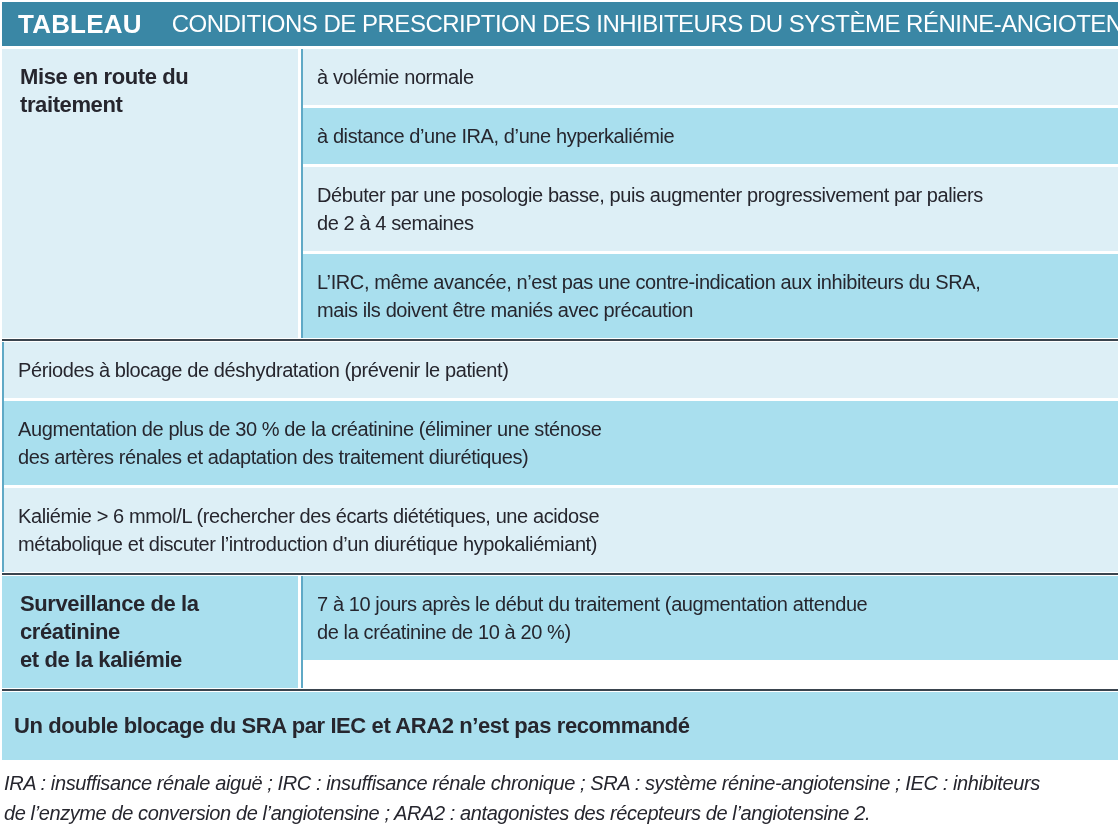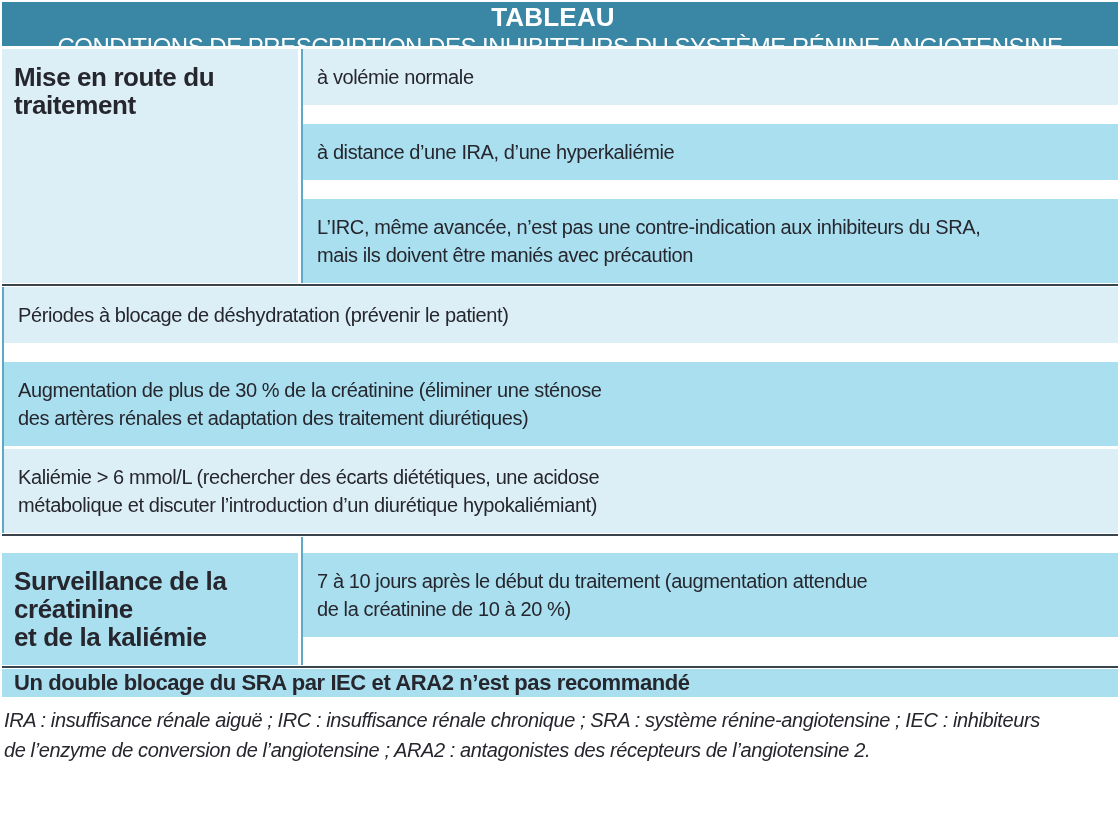--- a/index.html
+++ b/index.html
@@ -11,21 +11,20 @@
   }
   .page { width: 1116px; padding: 2px; }
 
   
   .header {
     display: flex;
     align-items: center;
     height: 44px;
     background: var(--header-bg, #3a87a5);
     margin-bottom: 3px;
-    flex-direction: column;
   }
   .header-label {
     font-weight: bold;
     color: #ffffff;
     font-size: 26px;
     letter-spacing: 0.2px;
     padding: 0 30px 0 16px;
     white-space: nowrap;
   }
   .header-title {
@@ -35,23 +34,23 @@
     white-space: nowrap;
   }
 
   
   .section { display: flex; }
   .section + .section-divider, .section-divider { height: 2px; background: var(--section-divider, #3a444e); margin: 1px 0; }
 
   .left-cell {
     width: 296px;
     box-sizing: border-box;
-    padding: 14px 6px 14px 12px;
+    padding: 14px 6px 14px 18px;
     font-weight: bold;
-    font-size: 26px;
+    font-size: 22px;
     line-height: 28px;
     letter-spacing: -0.4px;
     white-space: pre-line;
     margin-right: 3px;
   }
   .right-col {
     flex: 1;
     display: flex;
     flex-direction: column;
     gap: 3px;
@@ -59,31 +58,31 @@
   }
   .cell {
     padding: 14px 14px 14px 14px;
     font-size: 20px;
     line-height: 28px;
     letter-spacing: -0.4px;
     white-space: pre-line;
     min-height: 28px;
   }
   .shade-light { background: var(--cell-light, #ddeff6); }
-  .shade-dark  { background: var(--cell-dark, #a9dfee); margin-top: 16px; }
+  .shade-dark  { background: var(--cell-dark, #a9dfee); }
 
   
   .footer-row {
     margin-top: 1px;
     background: var(--cell-dark, #a9dfee);
     font-weight: bold;
     font-size: 22px;
     line-height: 28px;
     letter-spacing: -0.4px;
-    padding: 0 12px;
+    padding: 20px 12px;
   }
 
   
   .footnote {
     font-style: italic;
     font-size: 20px;
     line-height: 30px;
     letter-spacing: -0.4px;
     padding: 8px 2px 6px 2px;
     white-space: pre-line;
@@ -98,20 +97,22 @@
     <span class="header-label">TABLEAU</span>
     <span class="header-title">CONDITIONS DE PRESCRIPTION DES INHIBITEURS DU SYSTÈME RÉNINE-ANGIOTENSINE</span>
   </div>
 
   <div id="sections">
       <div class="section">
         <div class="left-cell shade-light">Mise en route du traitement</div>
         <div class="right-col">
           <div class="cell shade-light">à volémie normale</div>
           <div class="cell shade-dark">à distance d’une IRA, d’une hyperkaliémie</div>
+          <div class="cell shade-light">Débuter par une posologie basse, puis augmenter progressivement par paliers
+de 2 à 4 semaines</div>
           <div class="cell shade-dark">L’IRC, même avancée, n’est pas une contre-indication aux inhibiteurs du SRA,
 mais ils doivent être maniés avec précaution</div>
         </div>
       </div>
       <div class="section-divider"></div>
       <div class="section">
         <div class="right-col">
           <div class="cell shade-light">Périodes à blocage de déshydratation (prévenir le patient)</div>
           <div class="cell shade-dark">Augmentation de plus de 30 % de la créatinine (éliminer une sténose
 des artères rénales et adaptation des traitement diurétiques)</div>

